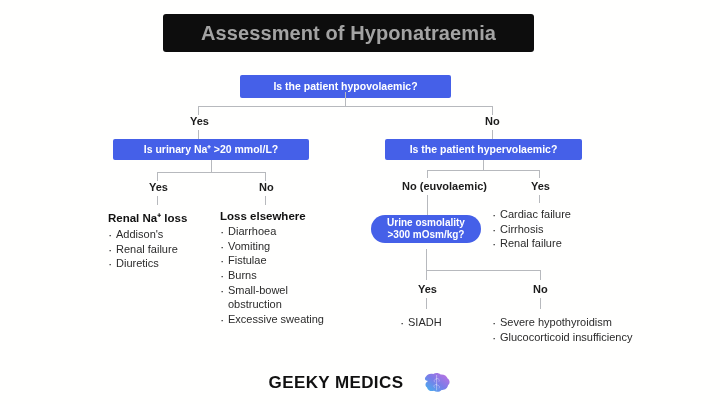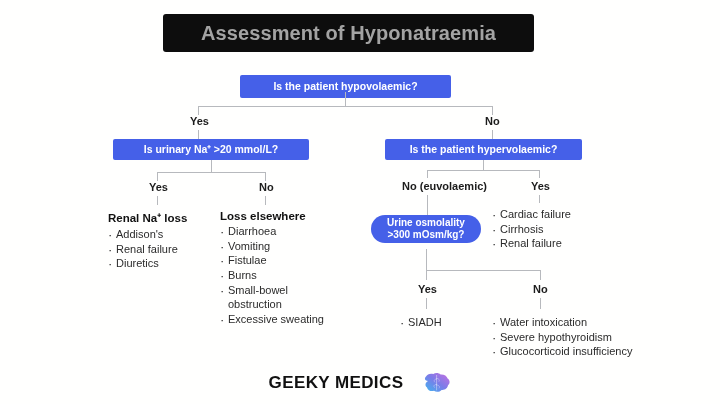--- a/index.html
+++ b/index.html
@@ -232,21 +232,20 @@
   <div class="ln lnv" style="left:540px; top:298px; width:1px; height:11px;"></div>
 
   <div class="col" id="col-siadh">
     <ul>
       <li>SIADH</li>
     </ul>
   </div>
 
   <div class="col" id="col-osmo-no">
     <ul>
-      <li>Water intoxication</li>
       <li>Severe hypothyroidism</li>
       <li>Glucocorticoid insufficiency</li>
     </ul>
   </div>
 
   <div class="logo-wrap">
     <span class="logo-text">GEEKY MEDICS</span>
     <svg class="brain-icon" width="28" height="22" viewBox="0 0 28 22">
       <defs>
         <linearGradient id="brainGrad" x1="0" y1="1" x2="1" y2="0">

